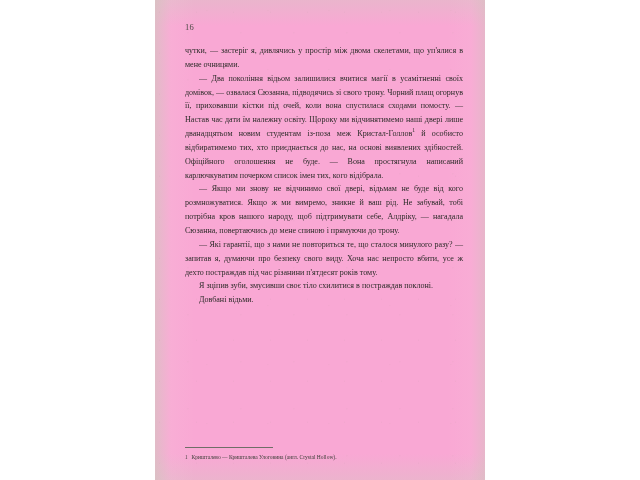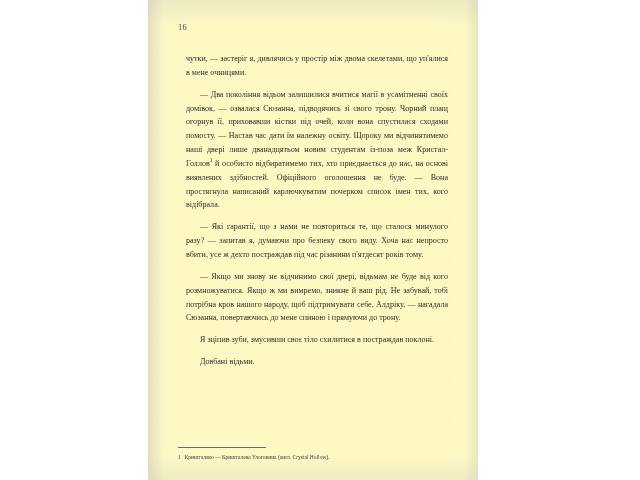--- a/index.html
+++ b/index.html
@@ -10,25 +10,25 @@
     width: 640px;
     height: 480px;
     background: #ffffff;
     font-family: "Liberation Serif", "DejaVu Serif", serif;
     overflow: hidden;
   }
 
   
   .page-scan {
     position: absolute;
-    left: 148px;
+    left: 155px;
     top: 0px;
     width: 330px;
     height: 480px;
-    background: #fef9c3;
+    background: #f9a8d4;
     box-shadow: 0 0 0 0 rgba(0,0,0,0);
   }
   
   .page-scan::before {
     content: "";
     position: absolute;
     inset: 0;
     background:
       linear-gradient(90deg, rgba(205,203,188,0.55) 0px, rgba(238,237,227,0.08) 16px, rgba(0,0,0,0) 40px),
       linear-gradient(270deg, rgba(205,203,188,0.40) 0px, rgba(238,237,227,0.06) 14px, rgba(0,0,0,0) 38px),
@@ -61,21 +61,21 @@
     width: 278px;
     font-size: 8.05px;
     line-height: 13.85px;
     text-align: justify;
     text-justify: inter-word;
     color: #2b2b28;
     -webkit-font-smoothing: antialiased;
   }
 
   .text-block p {
-    margin: 8px;
+    margin: 0;
     text-indent: 14px;
     hyphens: manual;
   }
   .text-block p.no-indent {
     text-indent: 0;
   }
   .text-block p.italic {
   }
 
   sup.fn-ref {
@@ -127,23 +127,23 @@
   <div class="page-inner">
 
     <div class="folio">16</div>
 
     <div class="text-block">
 
       <p class="no-indent">чутки, — застеріг я, дивлячись у простір між двома скелетами, що уп'ялися в мене очницями.</p>
 
       <p><span>— Два покоління відьом залишилися вчитися магії в усамітненні своїх домівок, — озвалася Сюзанна, підводячись зі свого трону. Чорний плащ огорнув її, приховавши кістки під очей, коли вона спустилася сходами помосту. — Настав час дати їм належну освіту. Щороку ми відчинятимемо наші двері лише дванадцятьом новим студентам із-поза меж Кристал-Голлов</span><sup class="fn-ref">1</sup><span> й особисто відбиратимемо тих, хто приєднається до нас, на основі виявлених здібностей. Офіційного оголошення не буде. — Вона простягнула написаний карлючкуватим почерком список імен тих, кого відібрала.</span></p>
 
+      <p>— Якщо ми знову не відчинимо свої двері, відьмам не буде від кого розмножуватися. Якщо ж ми вимремо, зникне й ваш рід. Не забувай, тобі потрібна кров нашого народу, щоб підтримувати себе, Алдріку, — нагадала Сюзанна, повертаючись до мене спиною і прямуючи до трону.</p>
+
       <p>— Які гарантії, що з нами не повториться те, що сталося минулого разу? — запитав я, думаючи про безпеку свого виду. Хоча нас непросто вбити, усе ж дехто постраждав під час різанини п'ятдесят років тому.</p>
-
-      <p>— Якщо ми знову не відчинимо свої двері, відьмам не буде від кого розмножуватися. Якщо ж ми вимремо, зникне й ваш рід. Не забувай, тобі потрібна кров нашого народу, щоб підтримувати себе, Алдріку, — нагадала Сюзанна, повертаючись до мене спиною і прямуючи до трону.</p>
 
       <p>Я зціпив зуби, змусивши своє тіло схилитися в постраждав поклоні.</p>
 
 
 
       <p class="italic">Довбані відьми.</p>
 
     </div>
 
     <div class="footnote-area">

